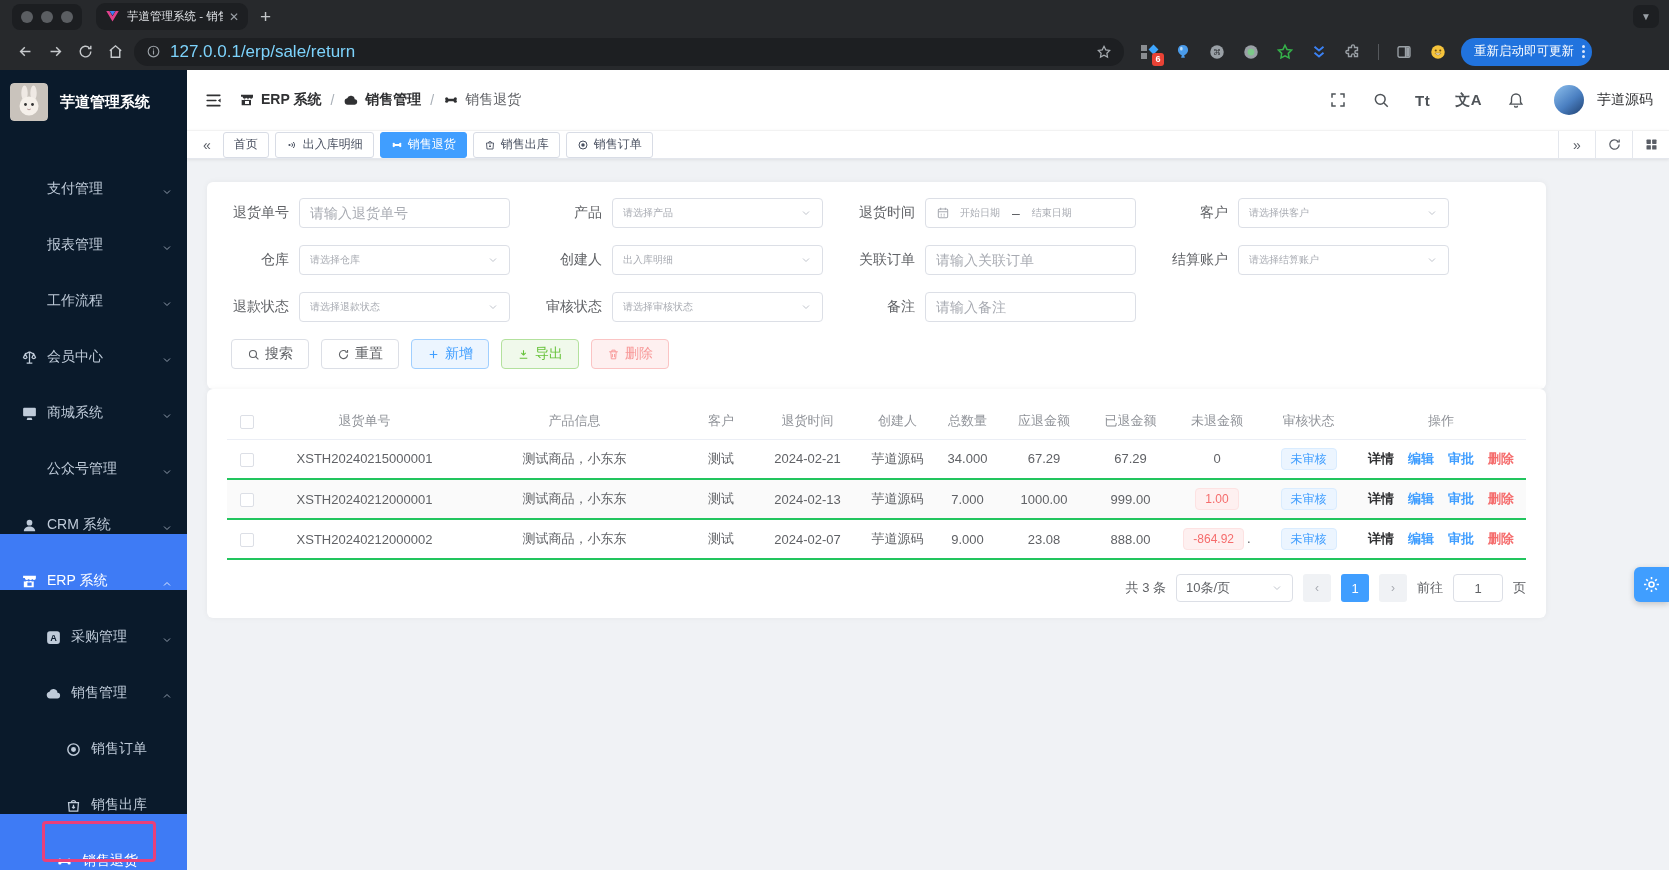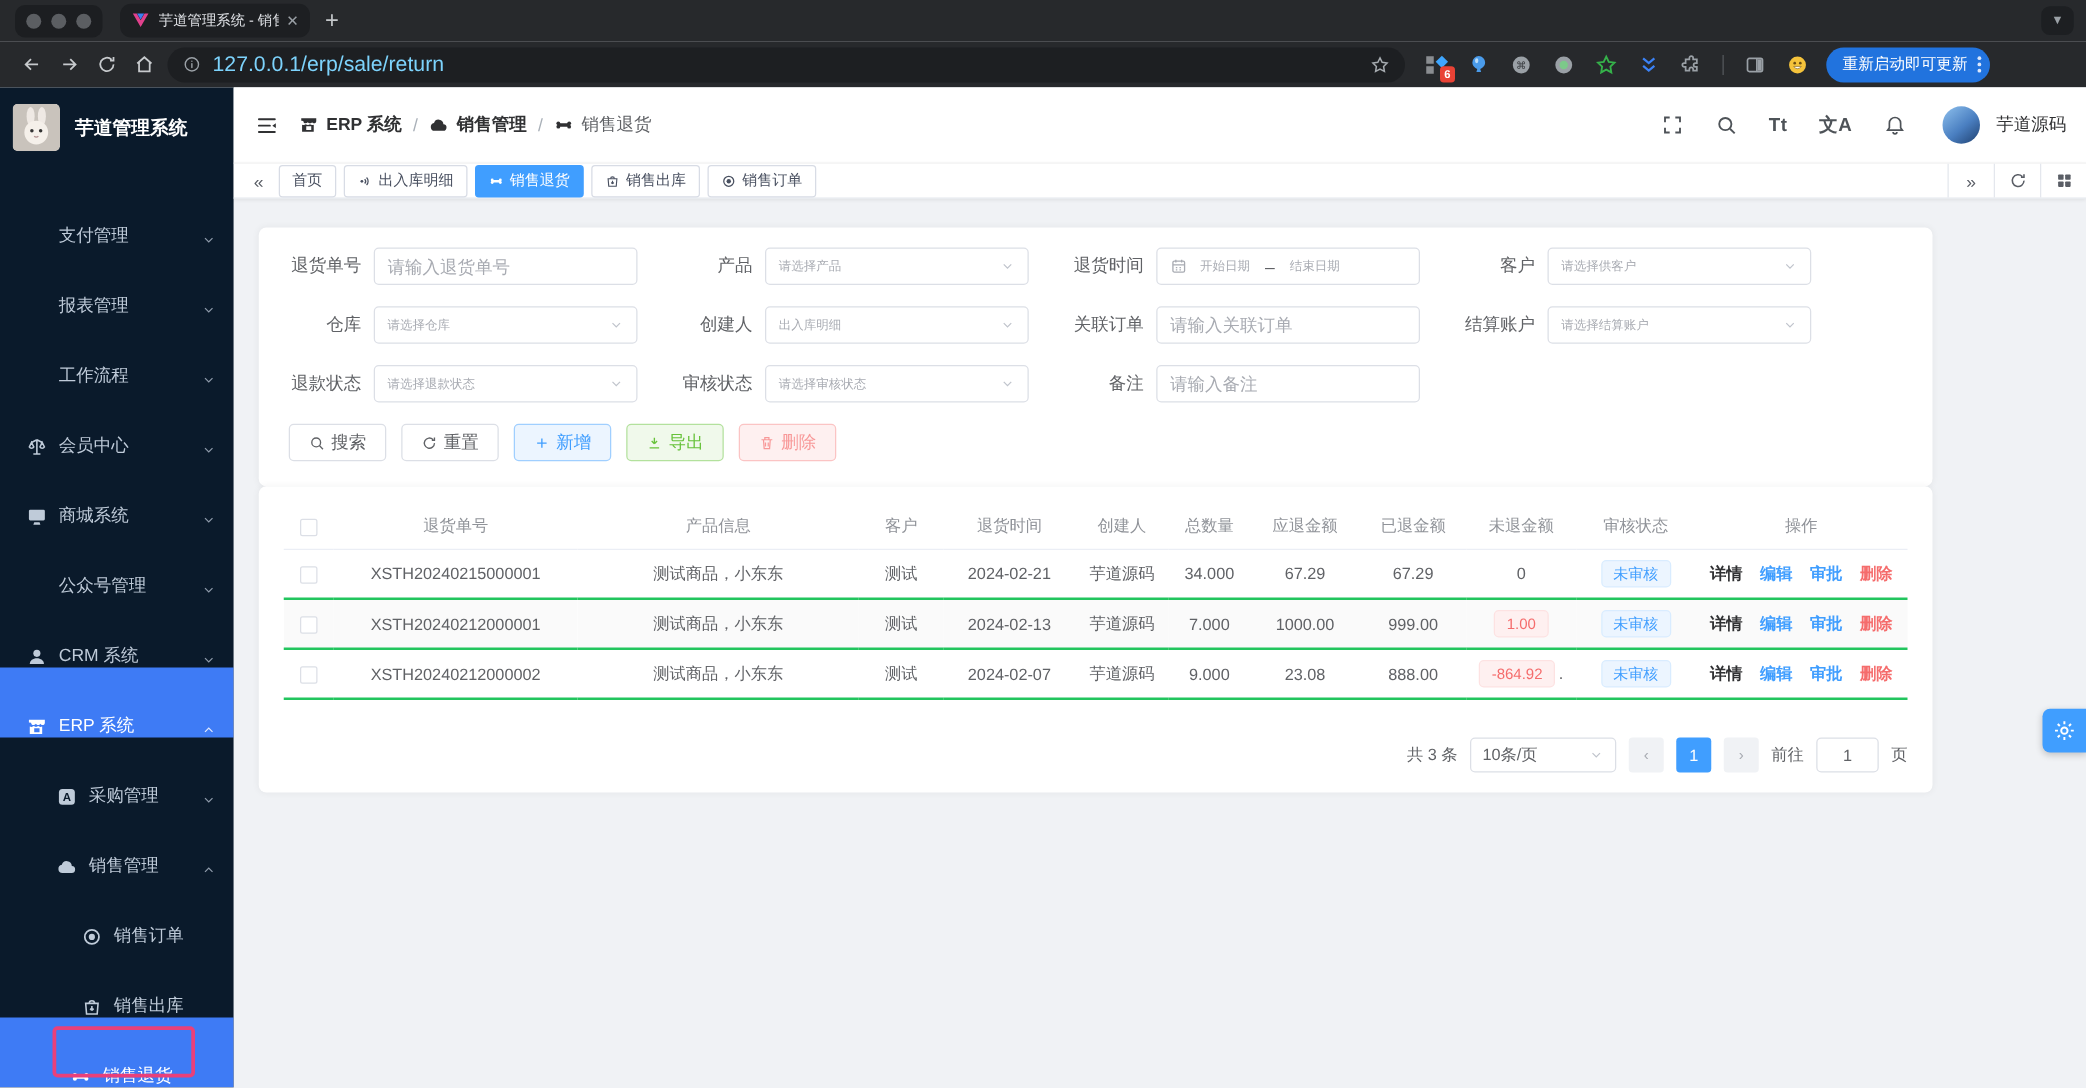--- a/index.html
+++ b/index.html
@@ -121,21 +121,21 @@
   tr.striped td{background:#fafafa}
   .checkbox{display:inline-block;width:14px;height:14px;border:1px solid #dcdfe6;border-radius:2px;background:#fff;vertical-align:middle;cursor:pointer}
   .badge{display:inline-block;height:22px;line-height:20px;padding:0 9px;border-radius:4px;font-size:12px}
   .badge.blue{background:#ecf5ff;border:1px solid #d9ecff;color:#409eff}
   .badge.red{background:#fef0f0;border:1px solid #fde2e2;color:#f56c6c}
   .suffix{margin-left:3px;color:#606266}
   .op{margin:0 7px;font-size:13px;font-weight:700;cursor:pointer;text-decoration:none}
   .op.detail{color:#303133}
   .op.blue{color:#409eff}
   .op.red{color:#f56c6c}
-  .pag{display:flex;justify-content:flex-end;align-items:center;margin-top:30px;gap:10px;font-size:13px;color:#606266}
+  .pag{display:flex;justify-content:flex-end;align-items:center;margin-top:14px;gap:10px;font-size:13px;color:#606266}
   .pag-size{width:117px;height:28px;border:1px solid #dcdfe6;border-radius:4px;display:flex;align-items:center;justify-content:space-between;padding:0 9px;cursor:pointer}
   .pbtn{width:28px;height:28px;background:#f0f2f5;border-radius:3px;color:#a8abb2;font-size:12px;cursor:pointer}
   .pbtn.cur{background:#409eff;color:#fff;font-size:13px}
   .goto-input{width:50px;height:28px;border:1px solid #dcdfe6;border-radius:4px;text-align:center;color:#606266;font-size:13px;outline:none}
 
   .gearfab{position:absolute;top:497px;right:0;width:35px;height:35px;background:#409eff;border-radius:6px 0 0 6px;color:#fff;cursor:pointer;box-shadow:0 2px 6px rgba(0,0,0,.2)}
   .gearfab svg{width:19px;height:19px}
 </style>
 </head>
 <body>

